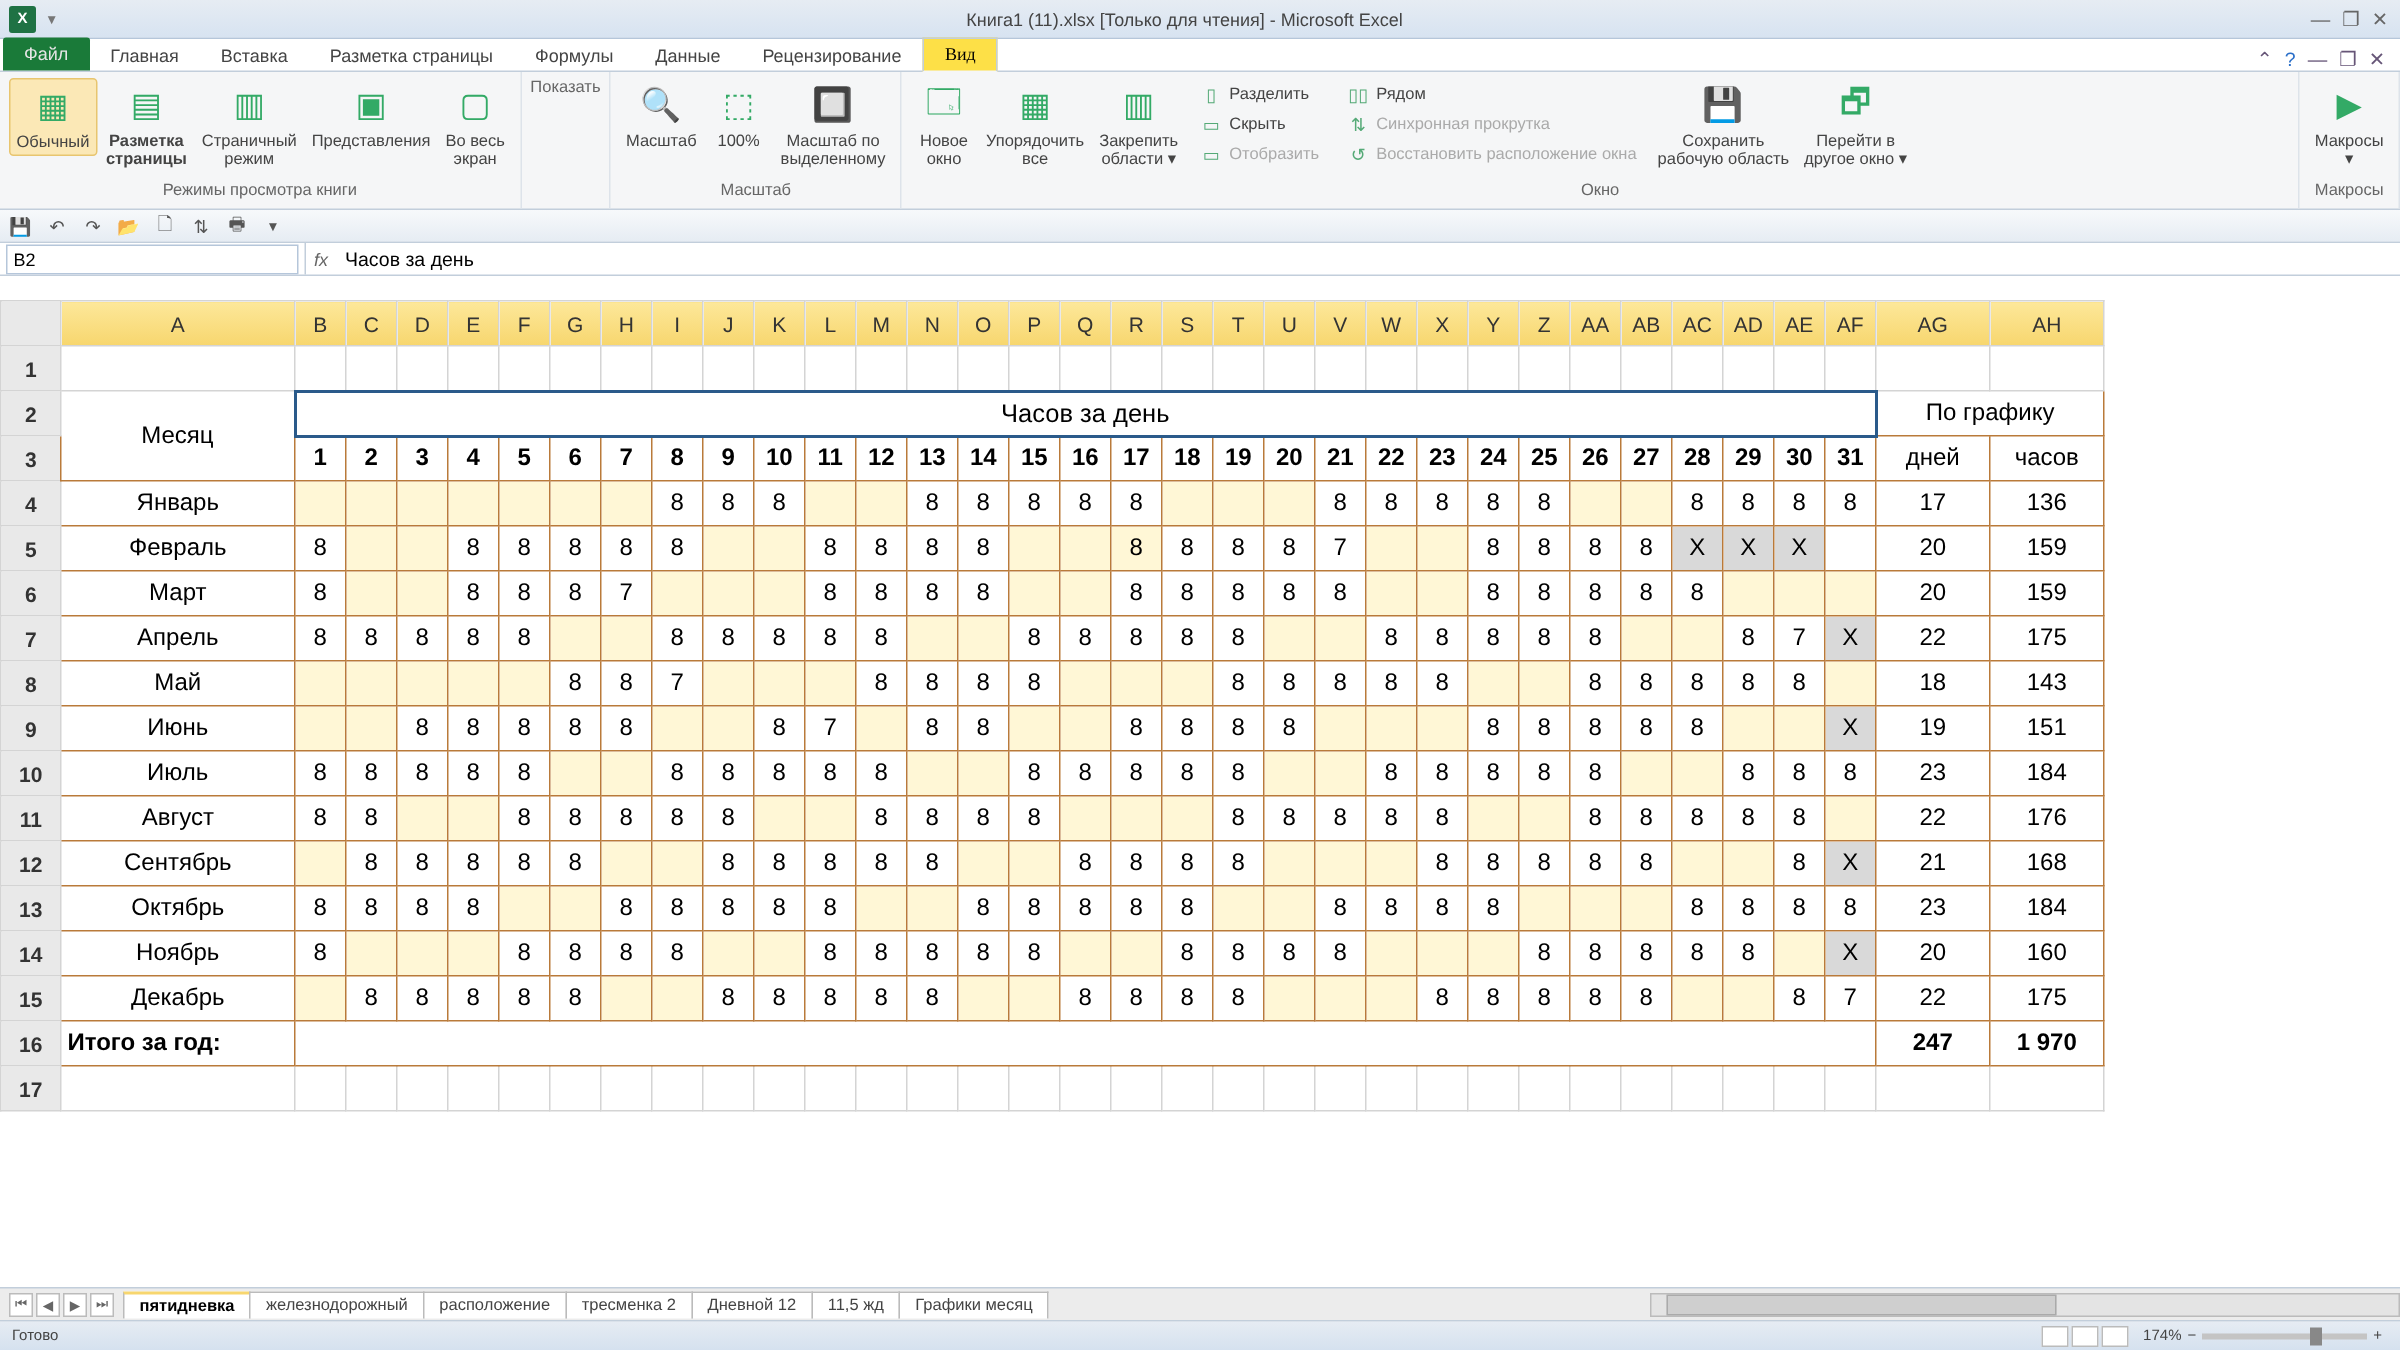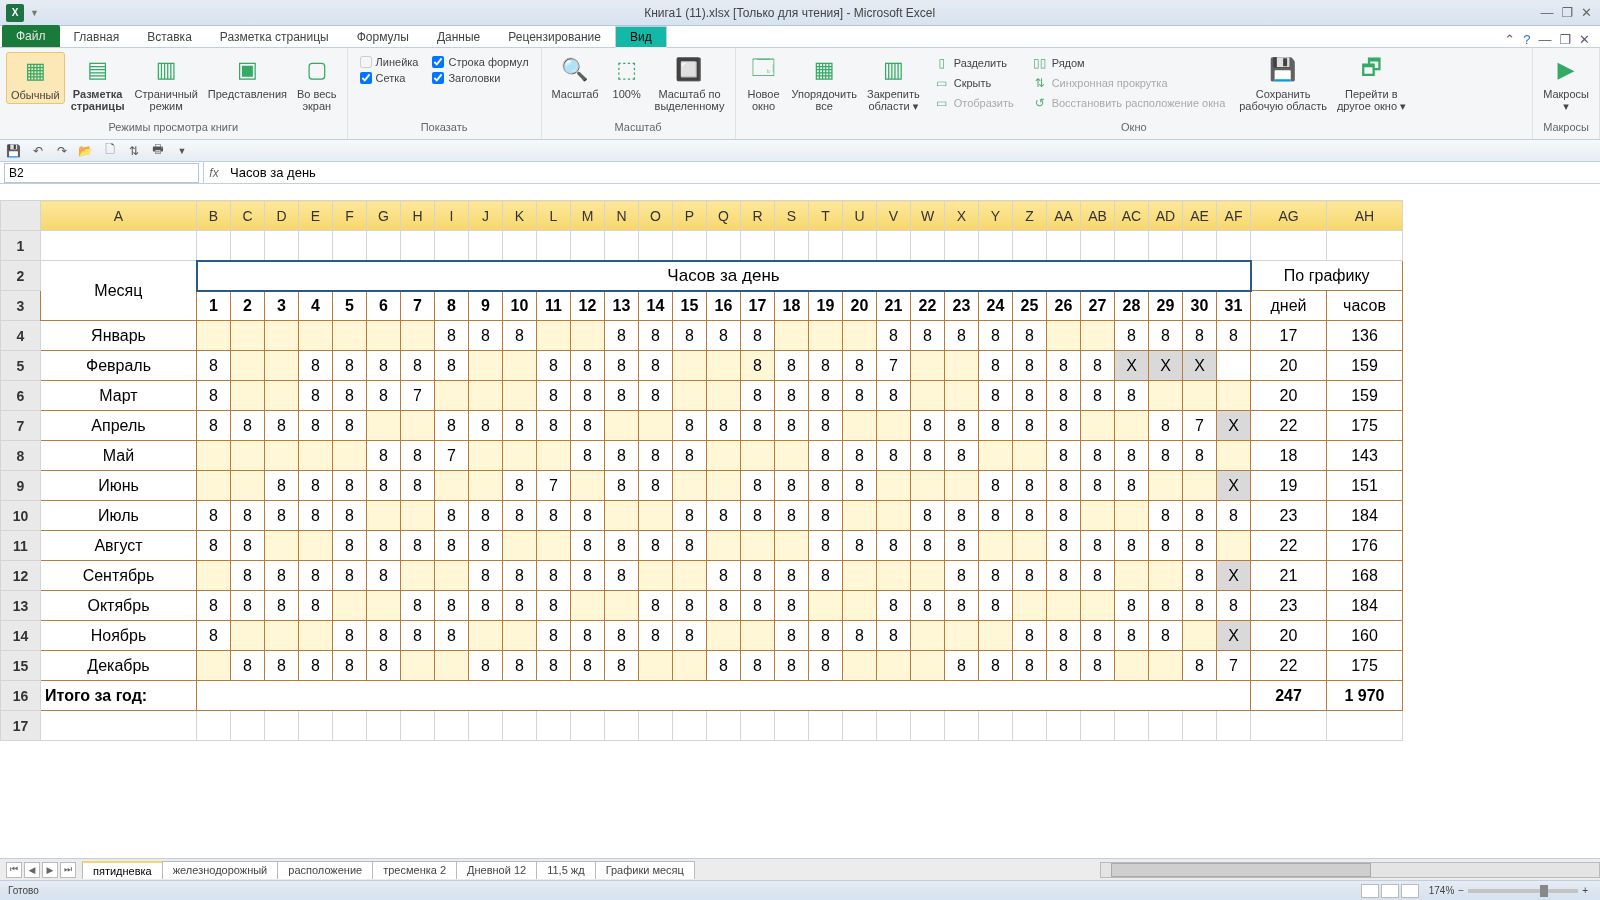--- a/index.html
+++ b/index.html
@@ -9,21 +9,21 @@
 .titlebar { height: 26px; background: linear-gradient(#e6ecf3,#d7e3f1); display: flex; align-items: center; font-size: 12px; color: #444; border-bottom: 1px solid #b5c6da; }
 .titlebar .excel-icon { width: 18px; height: 18px; background: #1f7244; color: #fff; font-size: 10px; font-weight: bold; display: inline-flex; align-items: center; justify-content: center; margin: 0 6px; border-radius: 2px; }
 .titlebar .title { flex: 1; text-align: center; }
 .titlebar .wincontrols { display: flex; gap: 8px; margin-right: 8px; color: #666; }
 .titlebar .wincontrols span { cursor: pointer; font-size: 13px; }
 
 
 .tabs { height: 22px; background: #fff; display: flex; align-items: flex-end; font-size: 12px; border-bottom: 1px solid #c2cedb;}
 .tab-file { background: #1a7a39; color: #e5e5e5; padding: 3px 14px; height: 22px; display: flex; align-items: center; border-radius: 2px 2px 0 0; margin-left: 2px; }
 .tab { padding: 3px 14px; color: #444; cursor: pointer; }
-.tab.active { background: #14b8a6; border: 1px solid #c2cedb; border-bottom: 1px solid #f5f6f7; margin-bottom: -1px; color: #000; }
+.tab.active { background: #fde047; border: 1px solid #c2cedb; border-bottom: 1px solid #f5f6f7; margin-bottom: -1px; color: #000; font-family: Liberation Serif, serif; }
 .tabs .right-icons { margin-left: auto; margin-right: 10px; display: flex; gap: 8px; color: #657; font-size: 13px; }
 
 
 .ribbon { height: 92px; background: #f5f6f7; border-bottom: 1px solid #c2cedb; display: flex; font-size: 11px; color: #444; }
 .group { border-right: 1px solid #dde3ea; padding: 4px 6px 2px 6px; display: flex; flex-direction: column; }
 .group-body { flex: 1; display: flex; align-items: flex-start; gap: 2px; }
 .group-label { text-align: center; font-size: 11px; color: #666; height: 16px; }
 .bigbtn { display: flex; flex-direction: column; align-items: center; justify-content: flex-start; padding: 2px 4px; cursor: pointer; min-width: 44px; border-radius: 3px; }
 .bigbtn.active { background: #fbe8b6; border: 1px solid #e8c56f; }
 .bigbtn .ic { width: 32px; height: 32px; display: flex; align-items: center; justify-content: center; font-size: 22px; color: #3a6; }
@@ -65,21 +65,21 @@
 .hdr2 { font-size: 16px; }
 .merged-title { font-size: 17px; border: 2px solid #2a5a8a !important; background: #fff; }
 .total-row td { font-weight: bold; font-size: 16px; }
 
 
 .sheetbar { position: absolute; bottom: 20px; left: 0; right: 0; height: 22px; background: #ececec; border-top: 1px solid #c2cedb; display: flex; align-items: center; font-size: 11px; }
 .sheetnav { display: flex; gap: 2px; padding: 0 6px; }
 .sheetnav span { width: 16px; height: 16px; border: 1px solid #bbb; background: #fff; display: flex; align-items: center; justify-content: center; font-size: 9px; cursor: pointer; color: #666; }
 .sheettabs { display: flex; }
 .stab { padding: 2px 10px; background: #fff; border: 1px solid #bbb; border-bottom: none; margin-right: -1px; cursor: pointer; color: #444; }
-.stab.active { background: #fff; font-weight: normal; border-top: 2px solid #f7d66e; color: #000; }
+.stab.active { background: #fff; font-weight: bold; border-top: 2px solid #f7d66e; color: #000; }
 .hscroll { margin-left: auto; width: 500px; height: 16px; background: #e4e4e4; border: 1px solid #bbb; position: relative; }
 .hscroll .thumb { position: absolute; left: 10px; width: 260px; top: 0; bottom: 0; background: #cfcfcf; border: 1px solid #aaa; }
 
 
 .status { position: absolute; bottom: 0; left: 0; right: 0; height: 20px; background: linear-gradient(#e6ecf3,#d5e1ef); border-top: 1px solid #c2cedb; display: flex; align-items: center; font-size: 10px; color: #444; padding: 0 8px; }
 .status .spacer { flex: 1; }
 .status .viewbtns { display: flex; gap: 2px; margin-right: 10px; }
 .status .viewbtns span { width: 18px; height: 14px; border: 1px solid #bbb; background: #fff; cursor: pointer; }
 .status .zslider { width: 110px; height: 4px; background: #c4c4c4; position: relative; }
 .status .zslider .zthumb { position: absolute; width: 8px; height: 12px; background: #888; top: -4px; left: 72px; }
@@ -135,42 +135,20 @@
       <div class="bigbtn">
           <div class="ic">▢</div>
           <div class="lbl" style="white-space:pre-line;">Во весь
 экран</div>
         </div>
     </div>
     <div class="group-label">Режимы просмотра книги</div>
   </div>
 
   <div class="group">
-    <div class="group-body">
-      <div class="chklist">
-        <label class="chk">
-            <input type="checkbox" disabled="" style="">
-            <span>Линейка</span>
-          </label>
-        <label class="chk">
-            <input type="checkbox" checked="" style="">
-            <span>Сетка</span>
-          </label>
-      </div>
-      <div class="chklist">
-        <label class="chk">
-            <input type="checkbox" checked="" style="">
-            <span>Строка формул</span>
-          </label>
-        <label class="chk">
-            <input type="checkbox" checked="" style="">
-            <span>Заголовки</span>
-          </label>
-      </div>
-    </div>
     <div class="group-label">Показать</div>
   </div>
 
   <div class="group">
     <div class="group-body">
       <div class="bigbtn">
           <div class="ic">🔍</div>
           <div class="lbl">Масштаб</div>
         </div>
       <div class="bigbtn">

